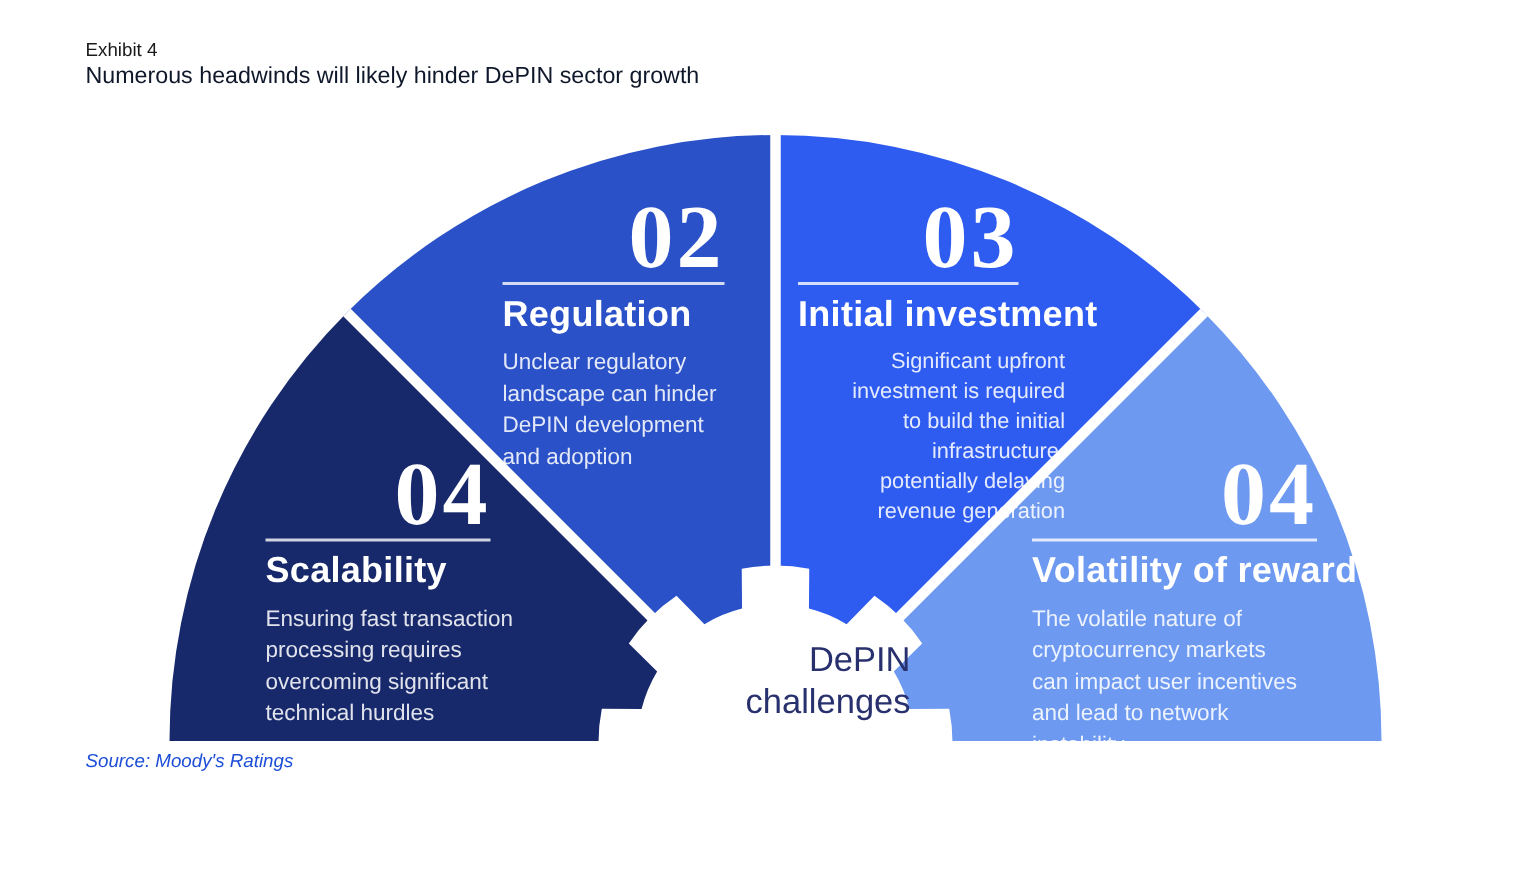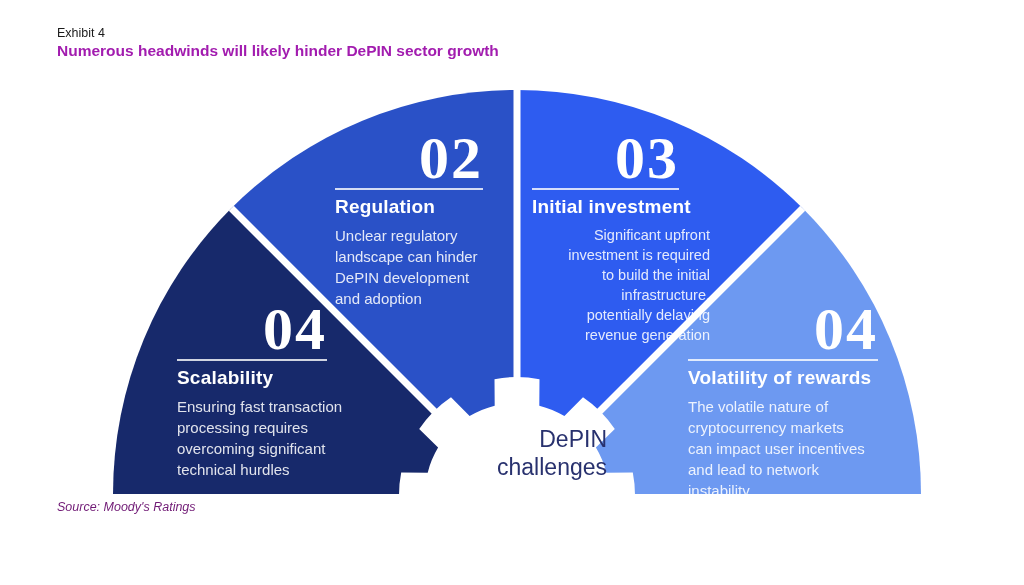--- a/index.html
+++ b/index.html
@@ -2,41 +2,41 @@
 <html><head>
 <meta charset="utf-8">
 <style>
   html,body{margin:0;padding:0;background:#ffffff;}
   .canvas{
     position:relative;width:1024px;height:585px;background:#ffffff;overflow:hidden;
     font-family:"Liberation Sans",sans-serif;
   }
   
   .exhibit-label{position:absolute;left:57px;top:26px;font-size:12.5px;color:#1a1a1a;}
-  .exhibit-title{position:absolute;left:57px;top:42px;font-size:15.5px;color:#a21caf;font-weight:700;}
+  .exhibit-title{position:absolute;left:57px;top:42px;font-size:15.5px;color:#0f172a;font-weight:400;}
   
   .diagram{position:absolute;left:0;top:0;width:1024px;height:585px;}
   
   .seg{position:absolute;color:#ffffff;}
   .numwrap{text-align:right;font-family:Liberation Serif, serif;}
   .num{font-size:60px;line-height:56px;font-weight:700;letter-spacing:2px;}
   .rule{height:2px;background:rgba(255,255,255,.8);margin-top:2px;}
-  .seg-title{font-size:19px;font-weight:700;margin-top:6px;letter-spacing:.2px;}
+  .seg-title{font-size:24px;font-weight:700;margin-top:6px;letter-spacing:.2px;}
   .seg-desc{font-size:15px;line-height:21px;margin-top:7px;color:rgba(255,255,255,.87);white-space:pre-line;}
   .s1{left:177px;top:301px;} .s1 .numwrap{width:150px;} .s1 .seg-desc{width:200px;}
   .s2{left:335px;top:130px;} .s2 .numwrap{width:148px;} .s2 .seg-desc{width:190px;}
   .s3{left:532px;top:130px;} .s3 .numwrap{width:147px;} .s3 .seg-desc{width:178px;font-size:14.5px;line-height:20px;text-align:right;}
   .s4{left:688px;top:301px;} .s4 .numwrap{width:190px;} .s4 .seg-desc{width:218px;}
   
   .center-label{
     position:absolute;left:427px;top:425px;width:180px;text-align:right;
     font-size:23px;line-height:28px;font-weight:500;color:#28316e;white-space:pre-line;
   }
   
-  .source-note{position:absolute;left:57px;top:500px;font-size:12.5px;font-style:italic;color:#701a75;}
+  .source-note{position:absolute;left:57px;top:500px;font-size:12.5px;font-style:italic;color:#1d4ed8;}
 </style>
 </head>
 <body>
 
 <div class="canvas">
 
   <div class="exhibit-label">Exhibit 4</div>
   <div class="exhibit-title">Numerous headwinds will likely hinder DePIN sector growth</div>
 
   <svg class="diagram" viewBox="0 0 1024 585">

